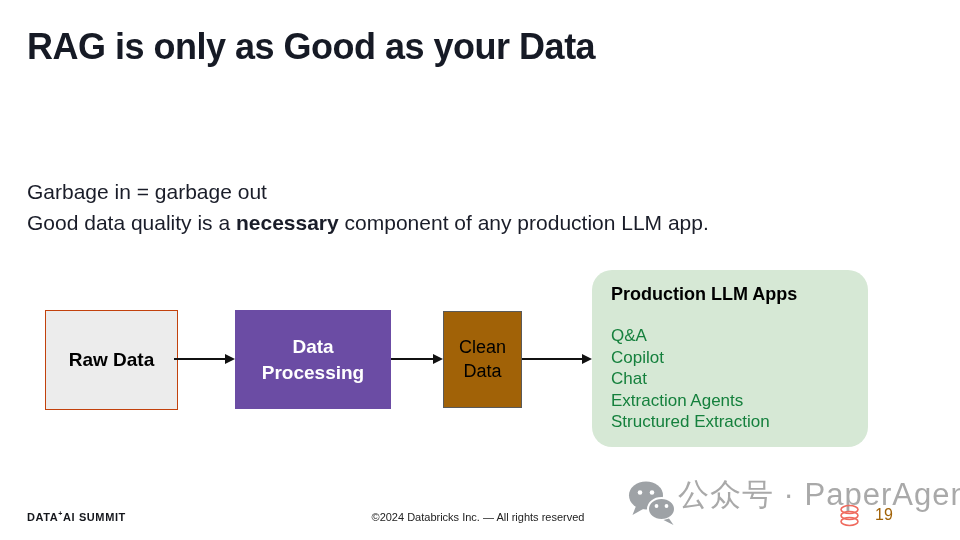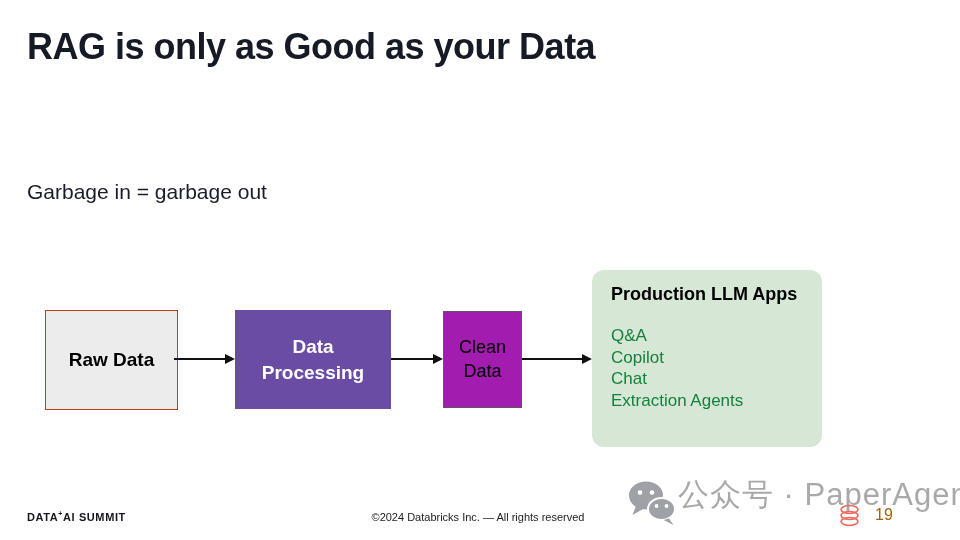--- a/index.html
+++ b/index.html
@@ -58,31 +58,31 @@
   }
   .box-processing {
     left: 235px; top: 310px; width: 156px; height: 99px;
     background: #6b4ca4;
     font-size: 19px; font-weight: bold; color: #ffffff;
     padding: 0 22px;
     line-height: 1.35;
   }
   .box-clean {
     left: 443px; top: 311px; width: 79px; height: 97px;
-    background: #a21caf;
+    background: #a16207;
     border: 1px solid #5a5a5a;
     font-size: 18px; color: #000000;
     line-height: 1.3;
     padding: 0 6px;
   }
   .apps-box {
     position: absolute;
-    left: 592px; top: 270px; width: 230px; height: 177px;
+    left: 592px; top: 270px; width: 276px; height: 177px;
     background: #d6e8d5;
-    border-radius: 12px;
+    border-radius: 20px;
     box-sizing: border-box;
     padding: 14px 0 0 19px;
   }
   .apps-title {
     font-size: 18px;
     font-weight: bold;
     color: #000000;
     margin-bottom: 20px;
   }
   .apps-item {
@@ -169,34 +169,36 @@
 </style>
 </head>
 <body>
 
 <div class="slide">
 
   <div class="title">RAG is only as Good as your Data</div>
 
   <div class="body-line1">Garbage in = garbage out</div>
 
+  <div class="body-line2"><span>Good data quality is a </span><span class="bold">necessary</span><span> component of any production LLM app.</span></div>
 
   <div class="box box-raw">Raw Data</div>
   <div class="arrow arrow-1"></div>
   <div class="box box-processing">Data Processing</div>
   <div class="arrow arrow-2"></div>
   <div class="box box-clean">Clean Data</div>
   <div class="arrow arrow-3"></div>
 
   <div class="apps-box">
     <div class="apps-title">Production LLM Apps</div>
     <div class="apps-item">Q&amp;A</div>
     <div class="apps-item">Copilot</div>
     <div class="apps-item">Chat</div>
     <div class="apps-item">Extraction Agents</div>
+    <div class="apps-item">Structured Extraction</div>
   </div>
 
   <svg class="wechat-icon" viewBox="0 0 50 48">
     <ellipse cx="19" cy="16.5" rx="17" ry="14" fill="#9ea2a6"></ellipse>
     <polygon points="9,27 5.5,36 17,29.5" fill="#9ea2a6"></polygon>
     <circle cx="13" cy="13.5" r="2.3" fill="#ffffff"></circle>
     <circle cx="25" cy="13.5" r="2.3" fill="#ffffff"></circle>
     <ellipse cx="34.5" cy="30" rx="13.5" ry="11" fill="#9ea2a6" stroke="#ffffff" stroke-width="2"></ellipse>
     <polygon points="42,39.5 46.5,46 36.5,41" fill="#9ea2a6"></polygon>
     <circle cx="29.5" cy="27" r="1.9" fill="#ffffff"></circle>

